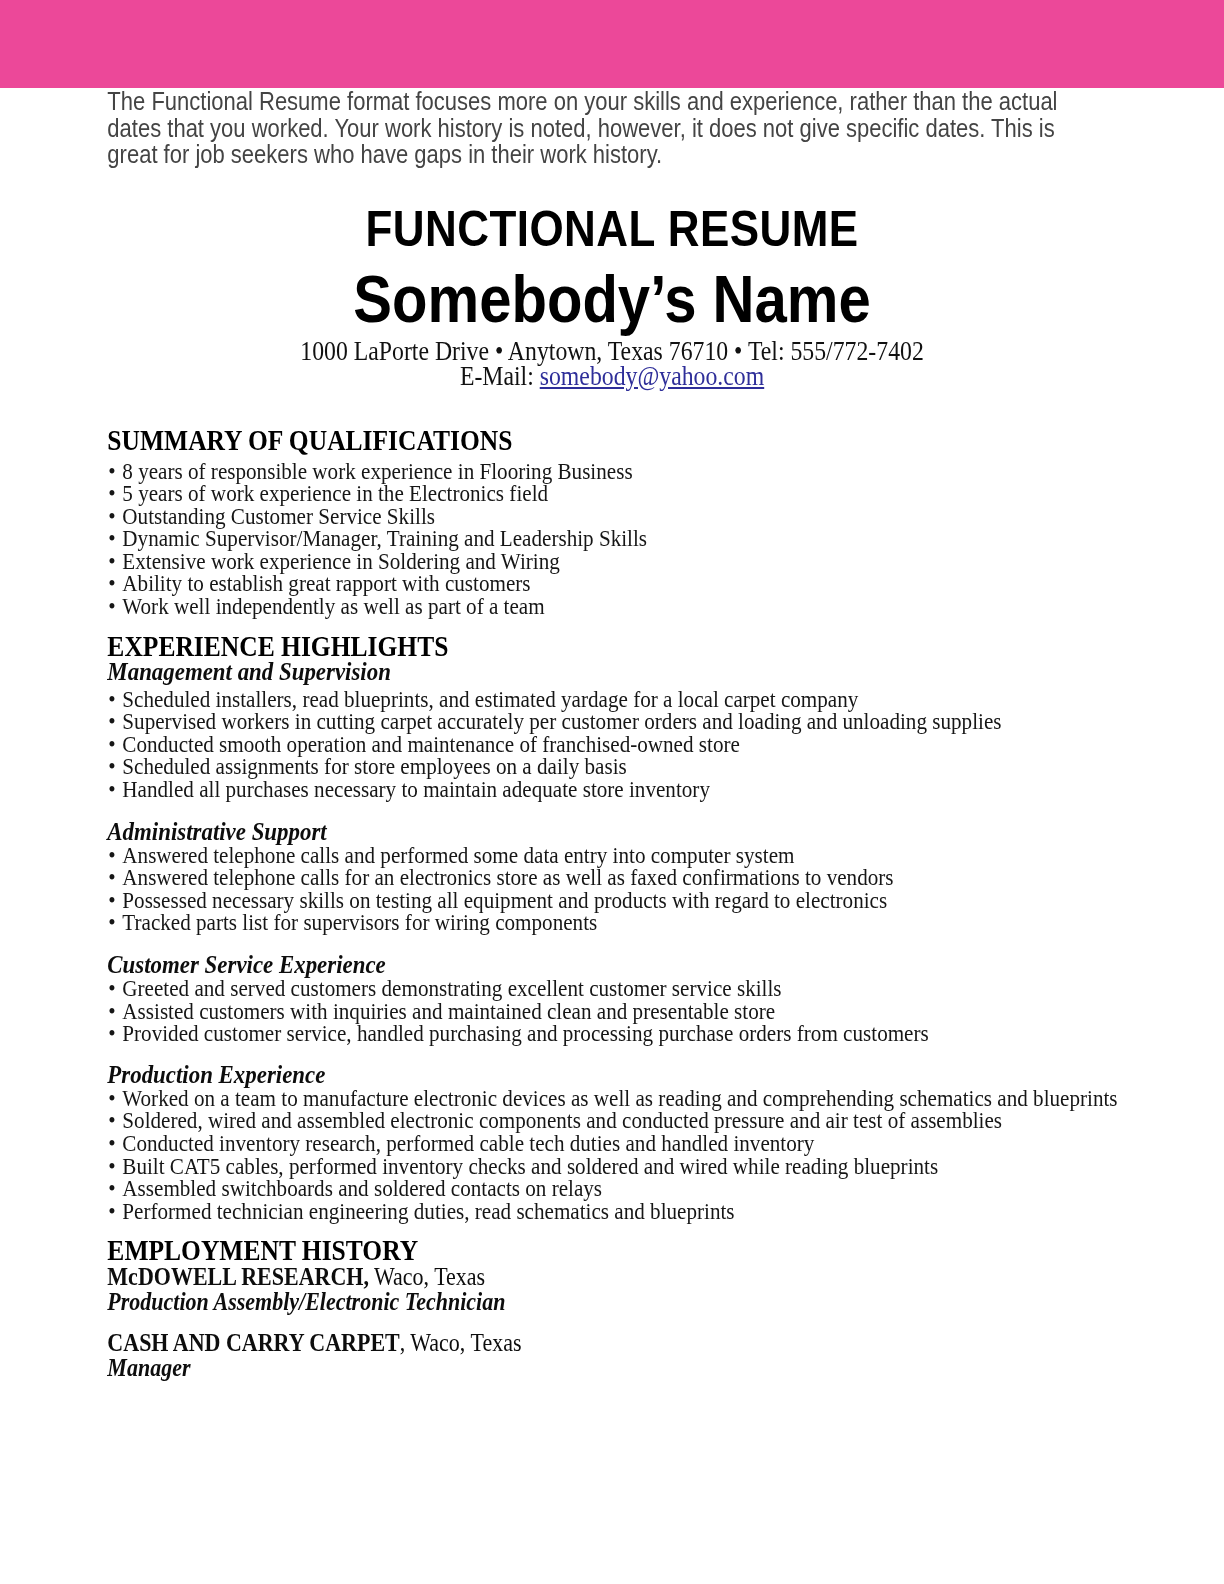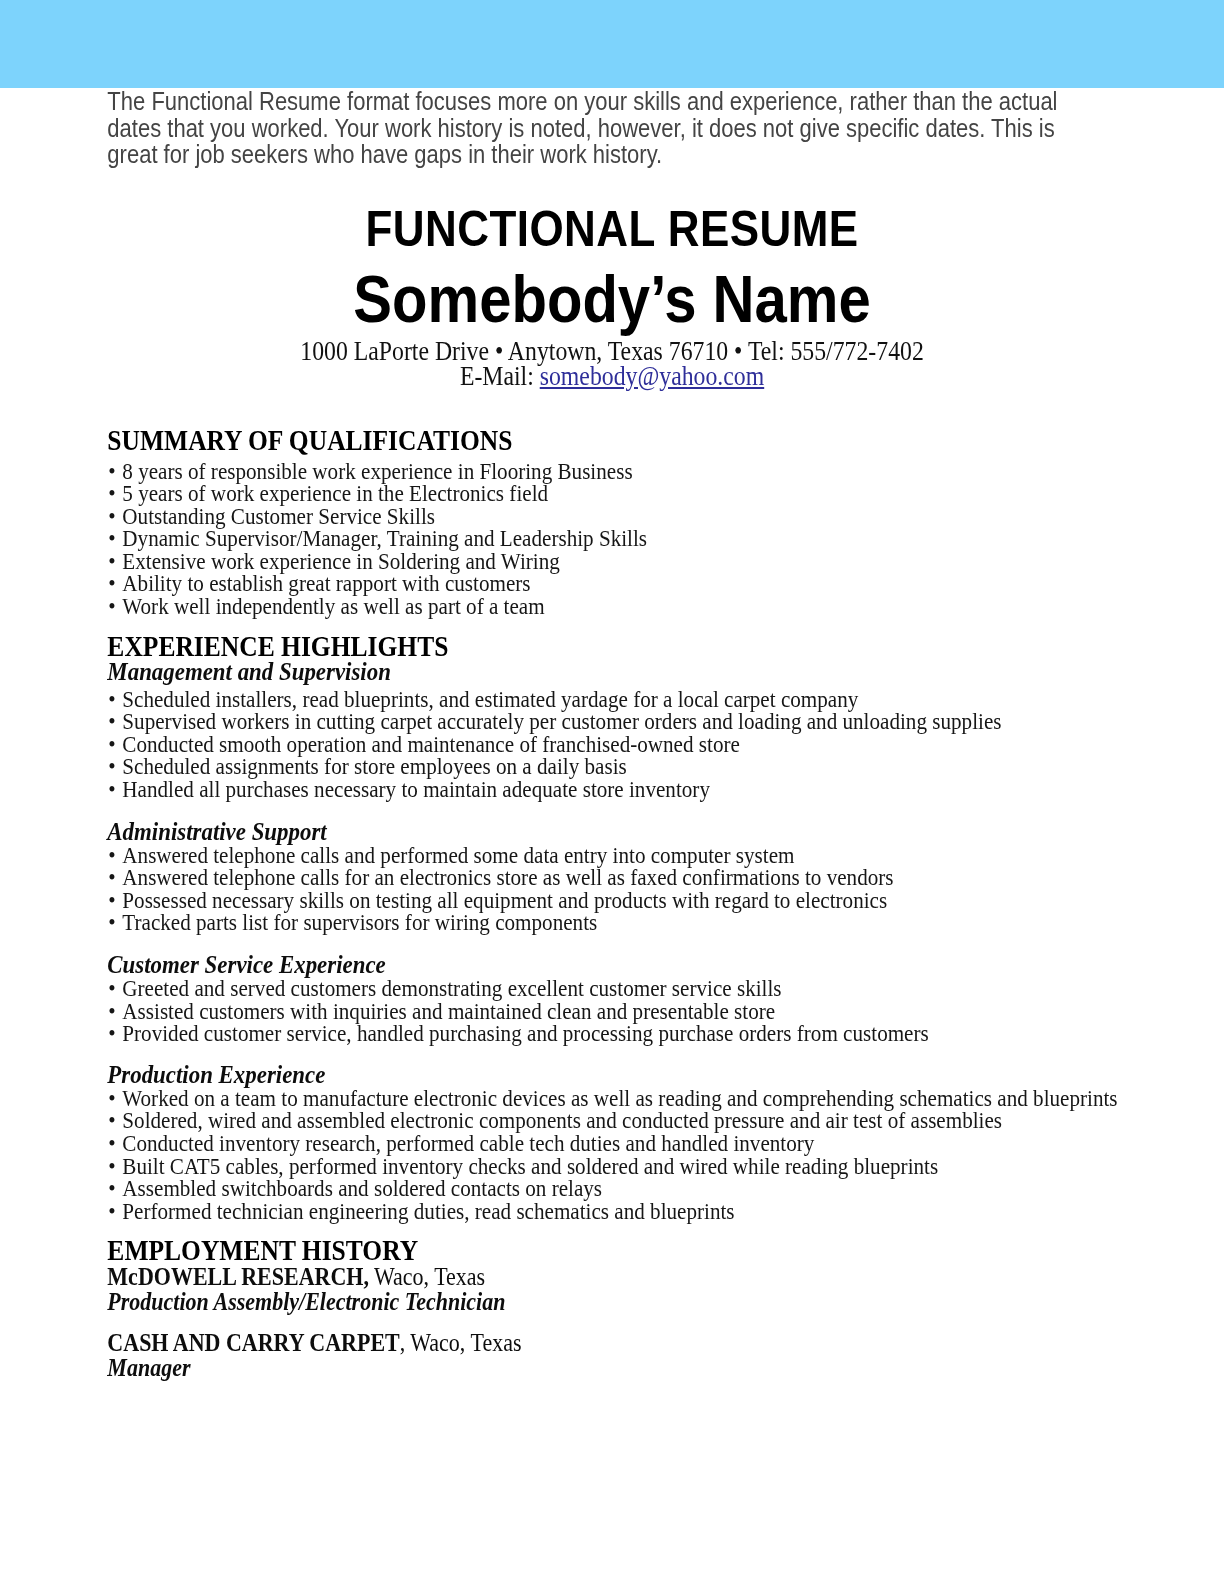--- a/index.html
+++ b/index.html
@@ -1,16 +1,16 @@
 <!DOCTYPE html>
 <html><head>
 <meta charset="utf-8">
 <style>
   html,body{margin:0;padding:0;background:#ffffff;}
-  .viewport{width:1224px;height:1584px;overflow:hidden;background:#7dd3fc;position:relative;}
+  .viewport{width:1224px;height:1584px;overflow:hidden;background:#ec4899;position:relative;}
   
   .page{width:1391px;height:1584px;background:#ffffff;transform:scaleX(0.88);transform-origin:0 0;
         font-family:"Liberation Serif","DejaVu Serif",serif;color:#161616;}
 
   .intro{margin:88px 0 0 122px;width:1200px;
          font-family:"Liberation Sans","DejaVu Sans",sans-serif;
          font-size:25px;line-height:26.5px;color:#444444;}
 
   .resume-type{margin:35px 0 0 0;text-align:center;
          font-family:"Liberation Sans","DejaVu Sans",sans-serif;

